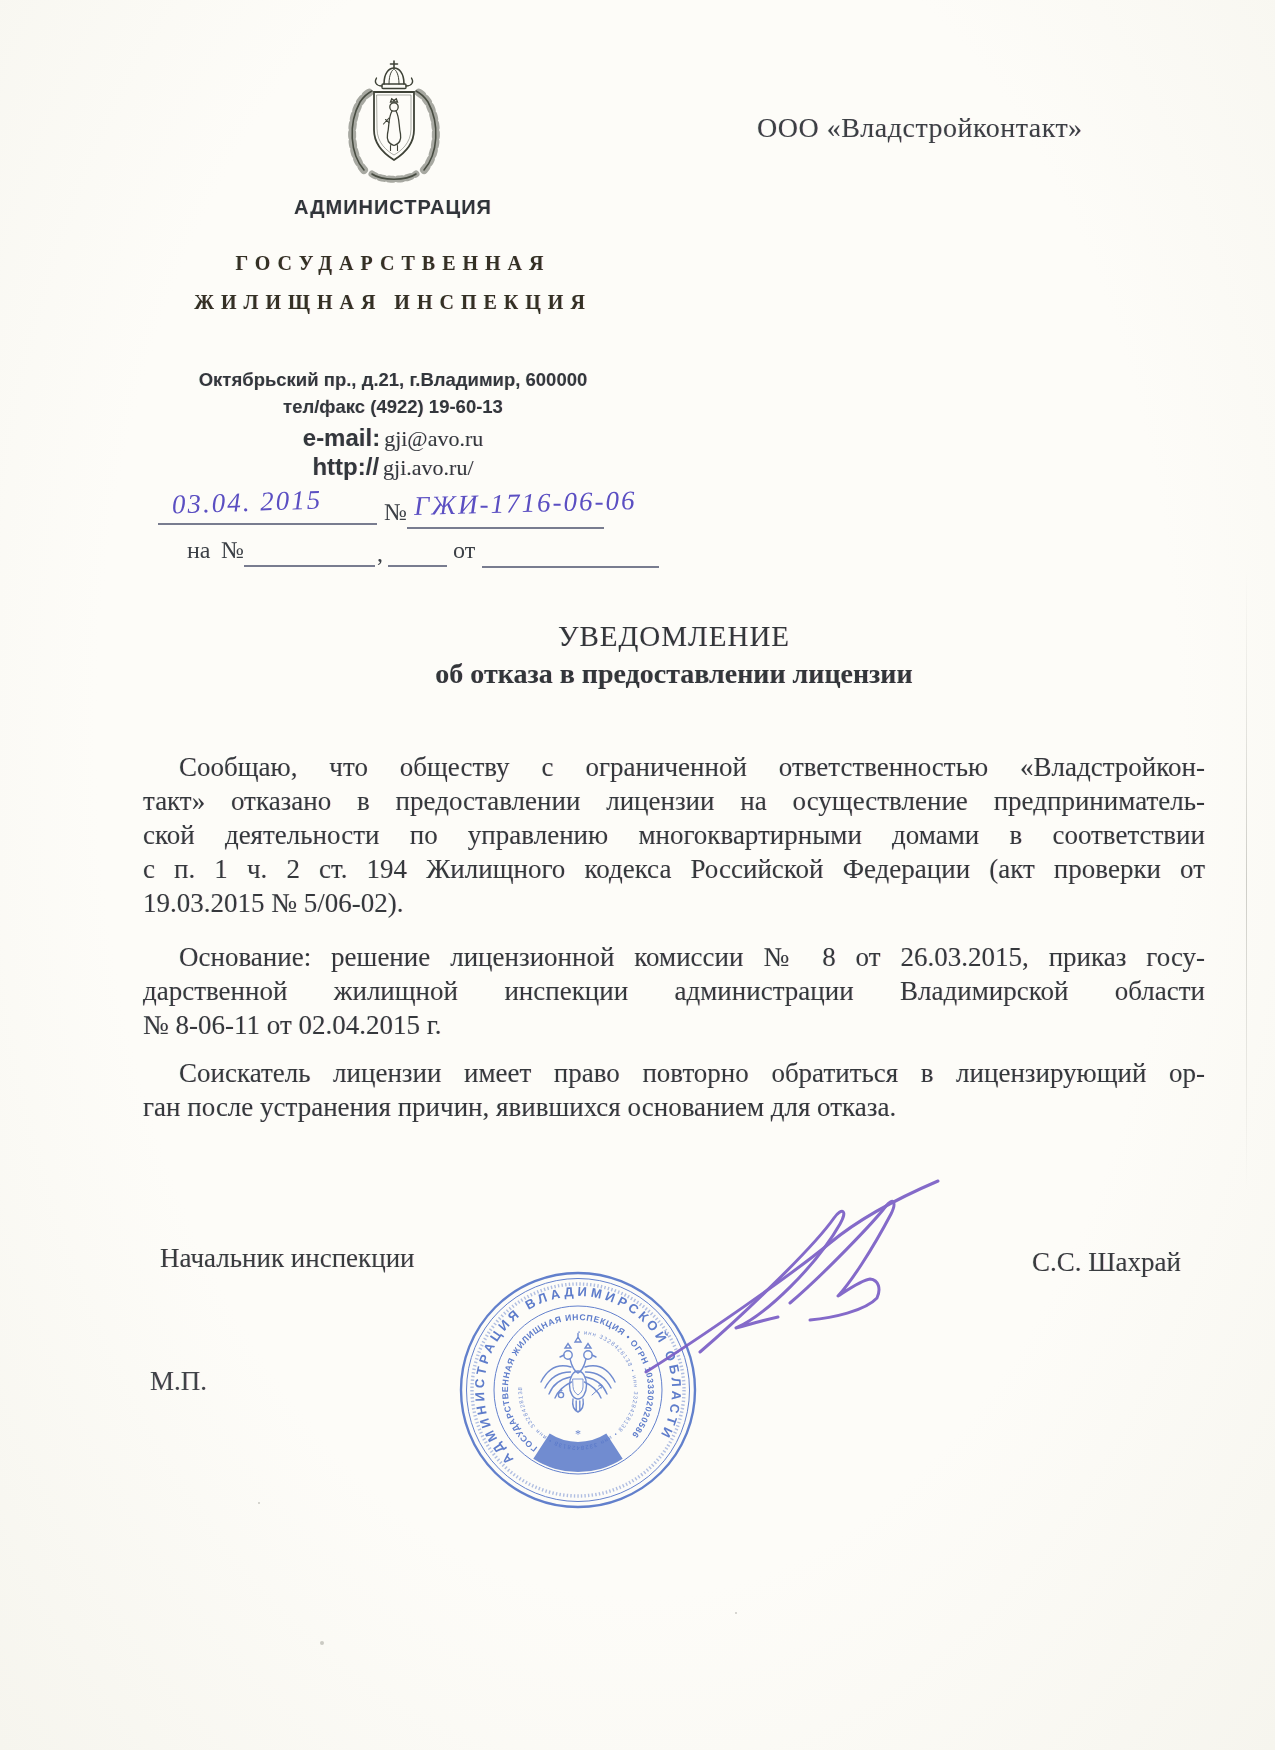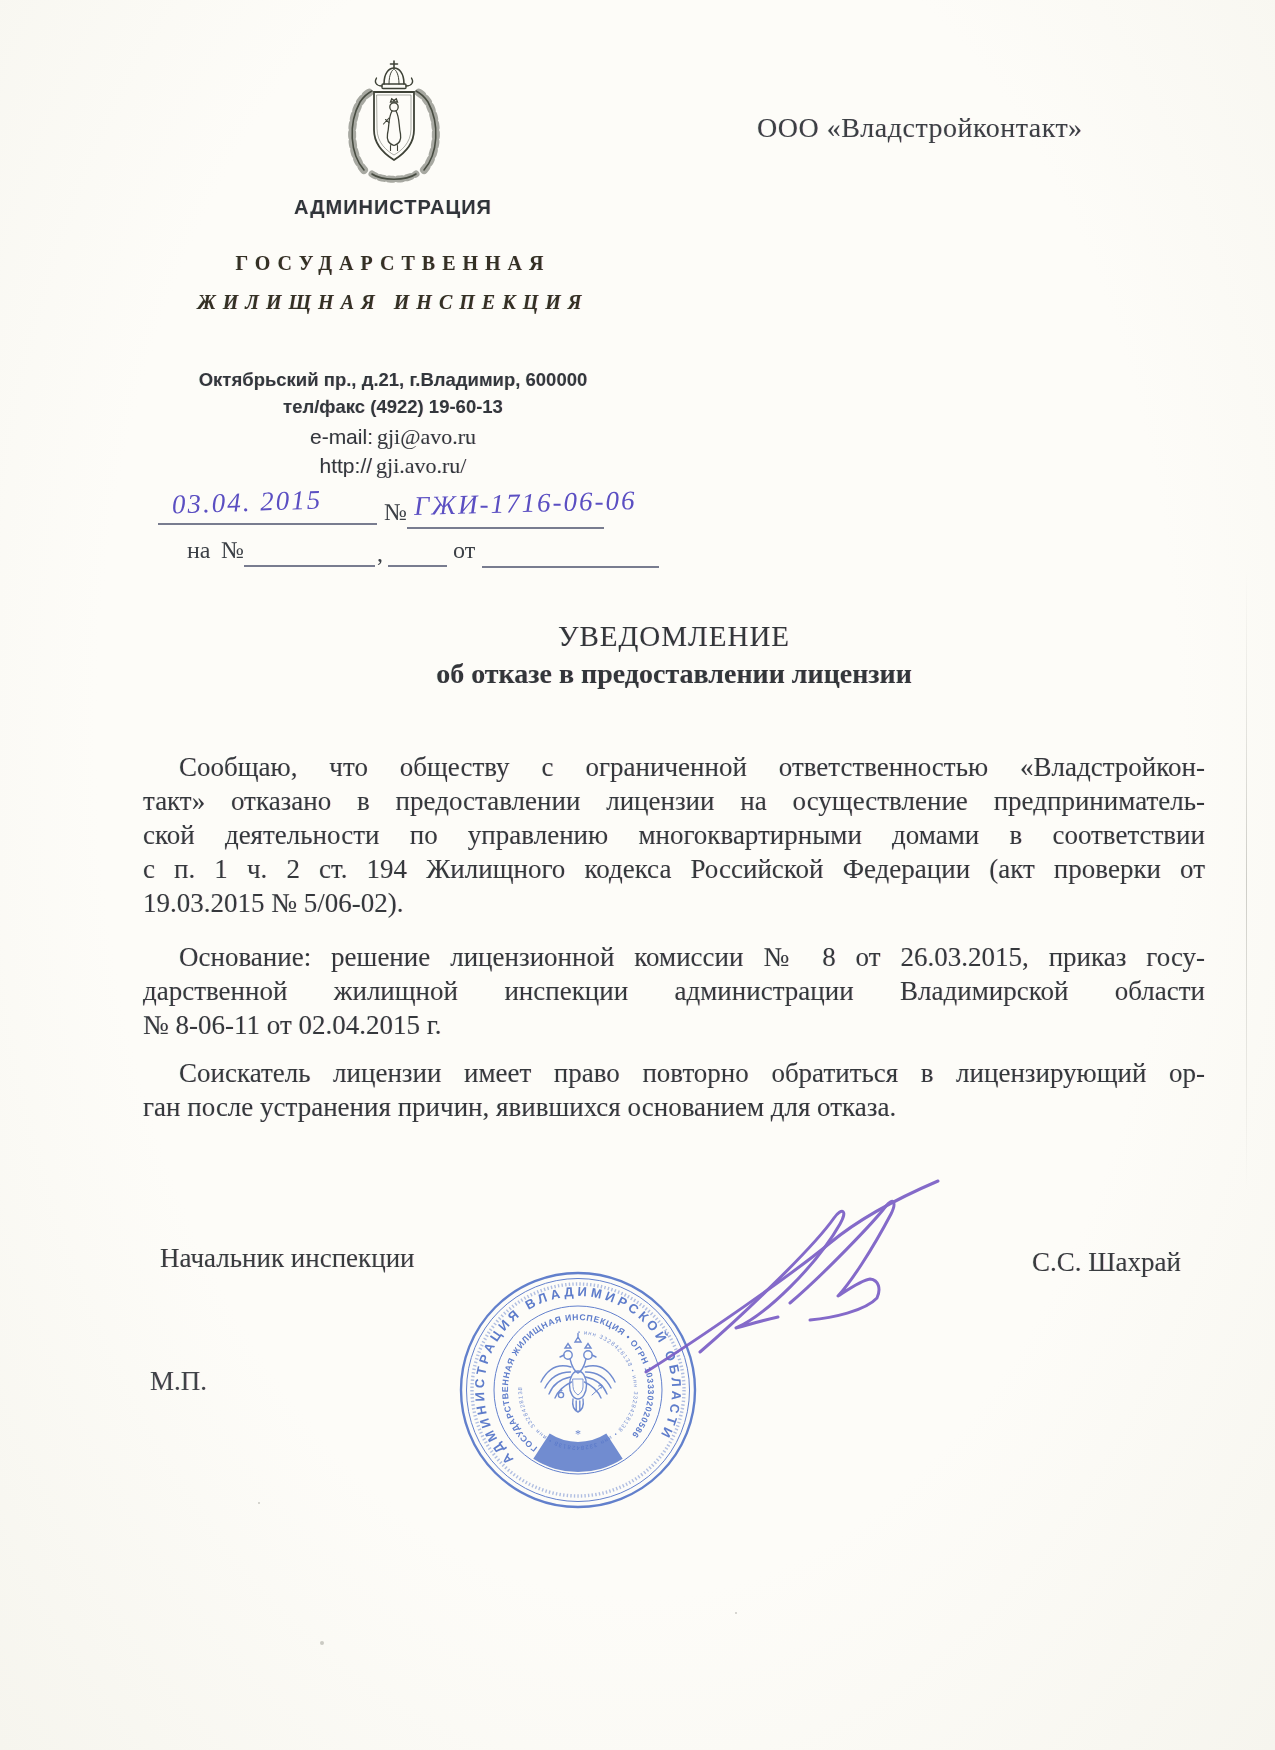--- a/index.html
+++ b/index.html
@@ -10,21 +10,21 @@
   }
   .abs{position:absolute;}
   .sans{font-family:"Liberation Sans", sans-serif;}
   .fr{text-shadow:0.7px 0 rgba(200,60,180,.13), -0.7px 0 rgba(40,150,70,.11);}
   .center{text-align:center;}
   
   .org-line{left:143px;width:500px;font-weight:bold;font-size:20px;letter-spacing:1px;color:#31353a;}
   .insp-line{left:143px;width:500px;font-weight:bold;font-size:20px;letter-spacing:7px;color:#343024;}
   .addr{left:143px;width:500px;font-weight:bold;font-size:18.5px;color:#33373c;}
   .mixline{left:143px;width:500px;color:#33373c;}
-  .mixline .lbl{font-family:"Liberation Sans",sans-serif;font-weight:normal;font-size:21px;}
+  .mixline .lbl{font-family:"Liberation Sans",sans-serif;font-weight:bold;font-size:24px;}
   .mixline .val{font-size:22px;text-align:right;}
   .recipient{left:757px;top:112px;font-size:28px;letter-spacing:.5px;color:#3c3f44;}
   
   .hand{font-style:italic;letter-spacing:2px;color:#5b4fc2;font-size:27px;white-space:nowrap;}
   .formtxt{font-size:24px;color:#3c4046;}
   .uline{height:2px;background:#565b74;opacity:.8;}
   
   .title1{left:143px;top:620px;width:1062px;font-weight:normal;font-size:29px;letter-spacing:1px;color:#33363a;}
   .title2{left:143px;top:658px;width:1062px;font-weight:bold;font-size:28px;color:#33363a;}
   
@@ -72,21 +72,21 @@
         <path d="M34 116 C44 123 68 123 78 116" stroke-width="1.6" opacity=".9"></path>
         <path d="M34 116 C44 123 68 123 78 116" stroke-width="7" stroke-dasharray="4 5" opacity=".45"></path>
       </g>
     </g>
   </svg>
 
   <div class="abs recipient fr">ООО «Владстройконтакт»</div>
 
   <div class="abs org-line sans center fr" style="top:196px;">АДМИНИСТРАЦИЯ</div>
   <div class="abs insp-line center fr" style="top:252px;">ГОСУДАРСТВЕННАЯ</div>
-  <div class="abs insp-line center fr" style="top:291px;font-style:italic;">ЖИЛИЩНАЯ ИНСПЕКЦИЯ</div>
+  <div class="abs insp-line center fr" style="top:291px;">ЖИЛИЩНАЯ ИНСПЕКЦИЯ</div>
 
   <div class="abs addr sans center fr" style="top:369px;">Октябрьский пр., д.21, г.Владимир, 600000</div>
   <div class="abs addr sans center fr" style="top:396px;">тел/факс (4922) 19-60-13</div>
   <div class="abs mixline center fr" style="top:424px;">
     <span class="lbl">e-mail:</span>
     <span class="val">gji@avo.ru</span>
   </div>
   <div class="abs mixline center fr" style="top:453px;">
     <span class="lbl">http://</span>
     <span class="val">gji.avo.ru/</span>
@@ -100,21 +100,21 @@
 
   <div class="abs formtxt" style="left:187px;top:537px;">на</div>
   <div class="abs formtxt" style="left:221px;top:537px;">№</div>
   <div class="abs uline" style="left:244px;top:565px;width:131px;"></div>
   <div class="abs formtxt" style="left:377px;top:540px;">,</div>
   <div class="abs uline" style="left:388px;top:565px;width:59px;"></div>
   <div class="abs formtxt" style="left:453px;top:537px;">от</div>
   <div class="abs uline" style="left:482px;top:566px;width:177px;"></div>
 
   <div class="abs title1 center fr">УВЕДОМЛЕНИЕ</div>
-  <div class="abs title2 center fr">об отказе в предоставлении лицензии</div>
+  <div class="abs title2 center fr">об отказа в предоставлении лицензии</div>
 
   <div class="abs bodyblock fr">
     <div class="jline pind">Сообщаю, что обществу с ограниченной ответственностью «Владстройкон-</div>
     <div class="jline">такт» отказано в предоставлении лицензии на осуществление предприниматель-</div>
     <div class="jline">ской деятельности по управлению многоквартирными домами в соответствии</div>
     <div class="jline">с п. 1 ч. 2 ст. 194 Жилищного кодекса Российской Федерации (акт проверки от</div>
     <div class="jline-end">19.03.2015 № 5/06-02).</div>
     <div class="psp1"></div>
     <div class="jline pind">Основание: решение лицензионной комиссии № 8 от 26.03.2015, приказ госу-</div>
     <div class="jline">дарственной жилищной инспекции администрации Владимирской области</div>

